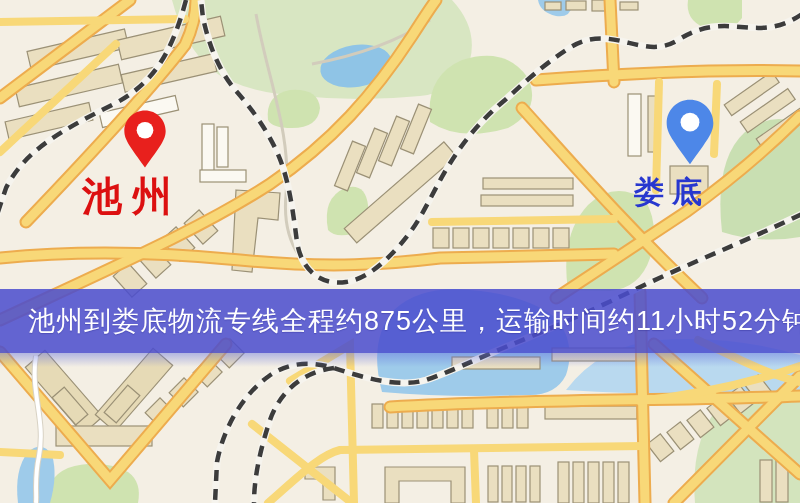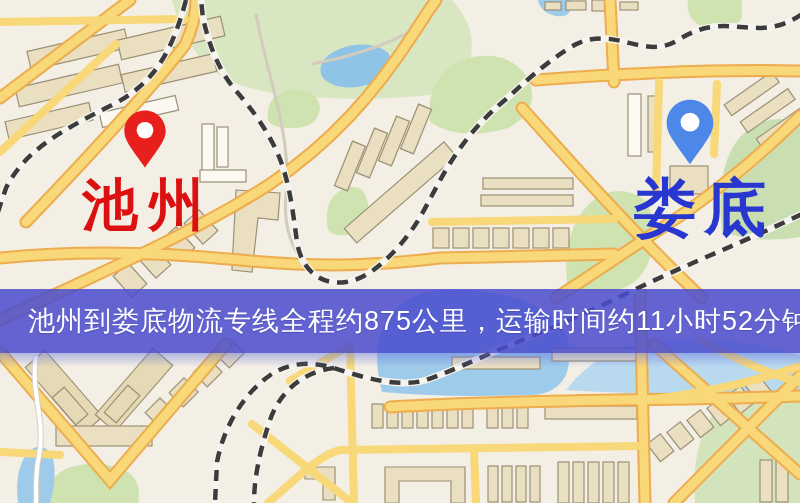--- a/index.html
+++ b/index.html
@@ -32,22 +32,22 @@
   .pin svg{display:block;width:100%;height:100%;}
   .pin-origin{left:121px;top:108px;width:48px;height:62px;}
   .pin-destination{left:663px;top:97px;width:54px;height:70px;}
 
   
   .map-label{
     position:absolute;z-index:25;
     font-family:"DejaVu Serif","Liberation Serif",serif;
     font-weight:700;line-height:1;white-space:nowrap;
   }
-  .label-origin{left:82px;top:176px;font-size:56px;letter-spacing:10px;color:#dc1010;}
-  .label-destination{left:634px;top:177px;font-size:62px;letter-spacing:8px;color:#2737cf;}
+  .label-origin{left:82px;top:176px;font-size:40px;letter-spacing:10px;color:#dc1010;}
+  .label-destination{left:634px;top:177px;font-size:30px;letter-spacing:8px;color:#2737cf;}
 </style>
 </head>
 <body>
 
 <div id="stage">
 
   <svg id="map-svg" viewBox="0 0 800 503" xmlns="http://www.w3.org/2000/svg">
     <defs>
 
       <path id="mA" d="M0,98 L130,0"></path>

